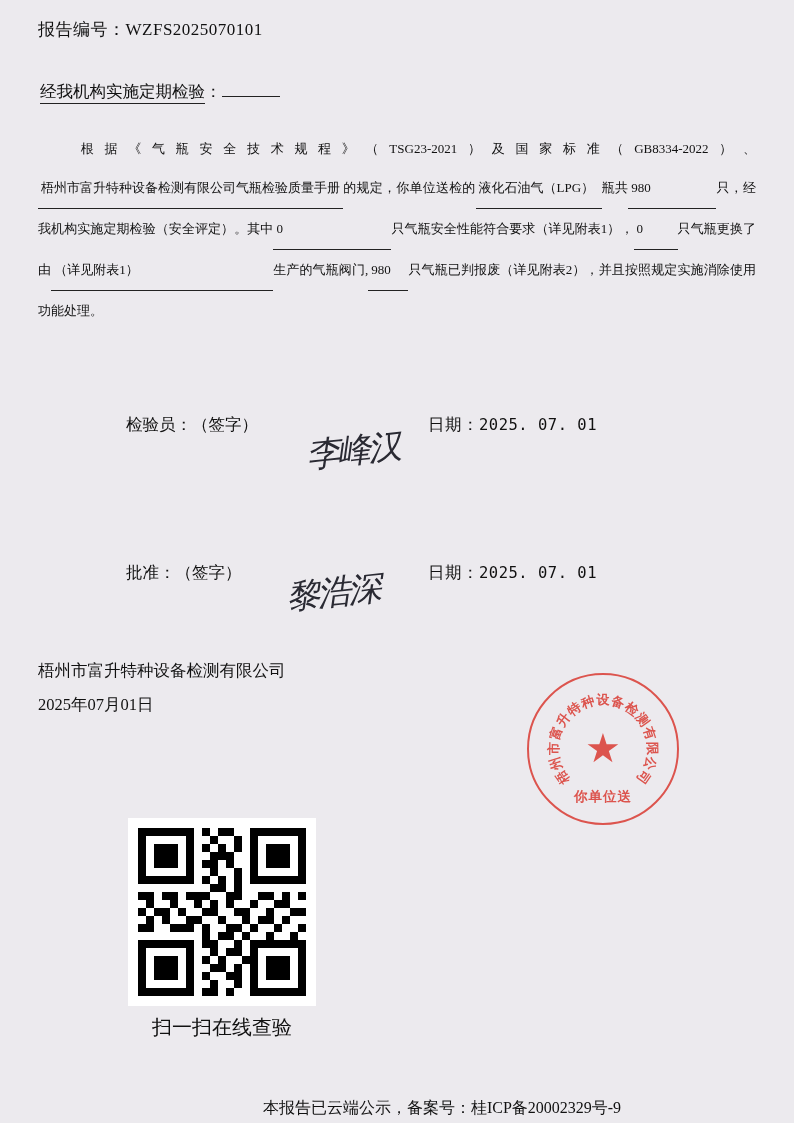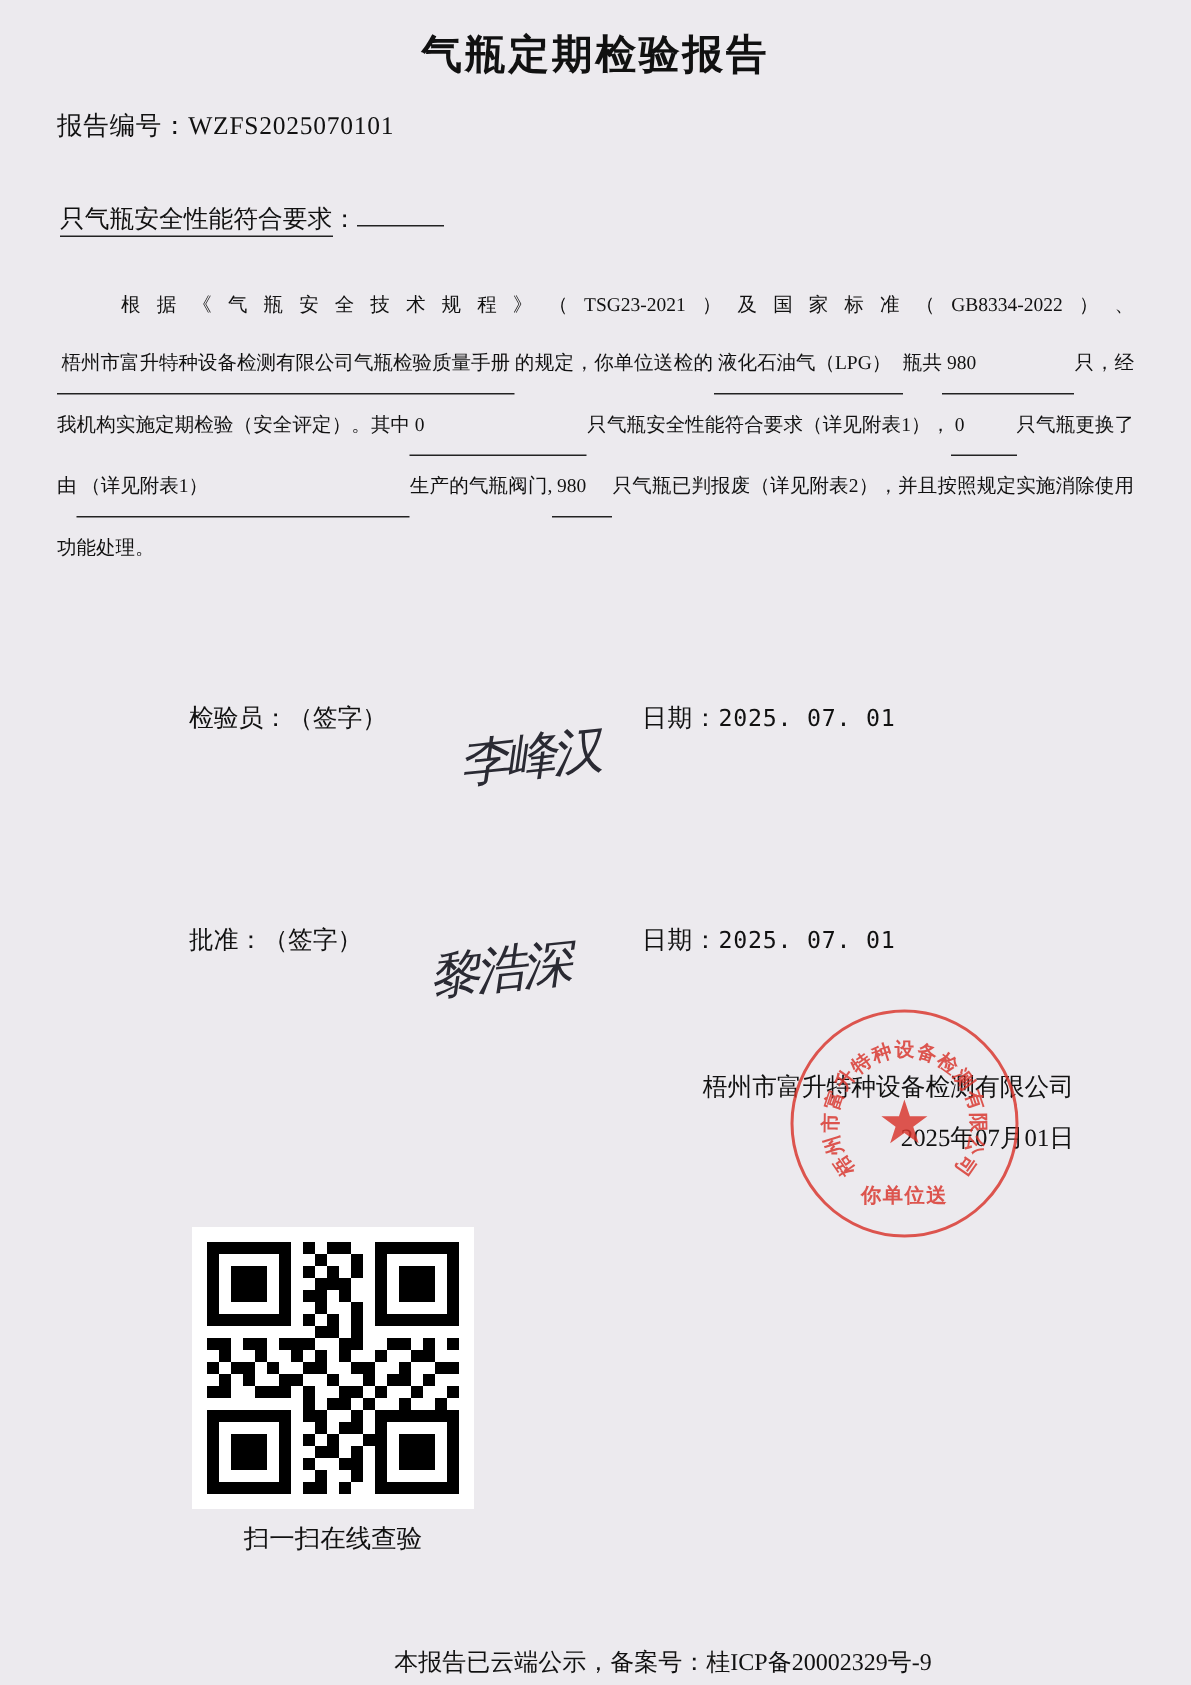--- a/index.html
+++ b/index.html
@@ -109,21 +109,21 @@
     letter-spacing: -3px;
     white-space: nowrap;
   }
   .hw1 { left: 268px; top: 14px; }
   .hw2 { left: 248px; top: 8px; }
 
   .approve-block { margin-top: 78px; text-align: center; }
 
   .company-line {
     margin-top: 22px;
-    text-align: right;
+    text-align: left;
     font-size: 16.5px;
     padding-right: 40px;
     line-height: 34px;
   }
 
   .stamp {
     position: absolute;
     left: 527px;
     top: 655px;
     width: 148px;
@@ -176,47 +176,46 @@
   .qr {
     width: 188px;
     height: 188px;
     background: #fff;
     padding: 10px;
     box-sizing: border-box;
   }
   .qr svg { display: block; }
   .qr-caption {
     margin-top: 8px;
-    font-size: 17px;
+    font-size: 20px;
   }
 
   .footer {
     position: absolute;
     left: 0;
     bottom: 22px;
     width: 100%;
     text-align: center;
     font-size: 16px;
     padding-left: 90px;
     box-sizing: border-box;
   }
 </style>
 </head>
 <body>
 
 <div class="page">
 
-  <div class="doc-title">气瓶定期检验报告</div>
 
   <div class="report-no">
     <span>报告编号：</span><span>WZFS2025070101</span>
   </div>
 
   <div class="addressee">
-    <span class="nm">只气瓶安全性能符合要求</span><span>：</span><span class="tail"></span>
+    <span class="nm">经我机构实施定期检验</span><span>：</span><span class="tail"></span>
   </div>
 
   <div class="body-text">
     <span class="indent"></span><span>根据《气瓶安全技术规程》（TSG23-2021）及国家标准（GB8334-2022）、</span><span class="ul ul-w1">梧州市富升特种设备检测有限公司气瓶检验质量手册</span><span>的规定，你单位送</span><span>检的</span><span class="ul ul-w2">液化石油气（LPG）</span><span>瓶共</span><span class="ul ul-w3">980</span><span>只，经我机构实施定期检验</span><span>（安全评定）。其中</span><span class="ul ul-w4">0</span><span>只气瓶安全性能符合要求（详见附表1），</span><span class="ul ul-w5">0</span><span>只气瓶更换了由</span><span class="ul ul-w6">（详见附表1）</span><span>生产的气瓶阀门,</span><span class="ul ul-w7">980</span><span>只气瓶已判报废（详见附表2），并且按照规定实施消除使用功能处理。</span>
   </div>
 
   <div class="sig-block">
     <div class="sig-row">
       <span class="sig-label">检验员：（签字）</span>
       <span class="handwrite hw1">李峰汉</span>

